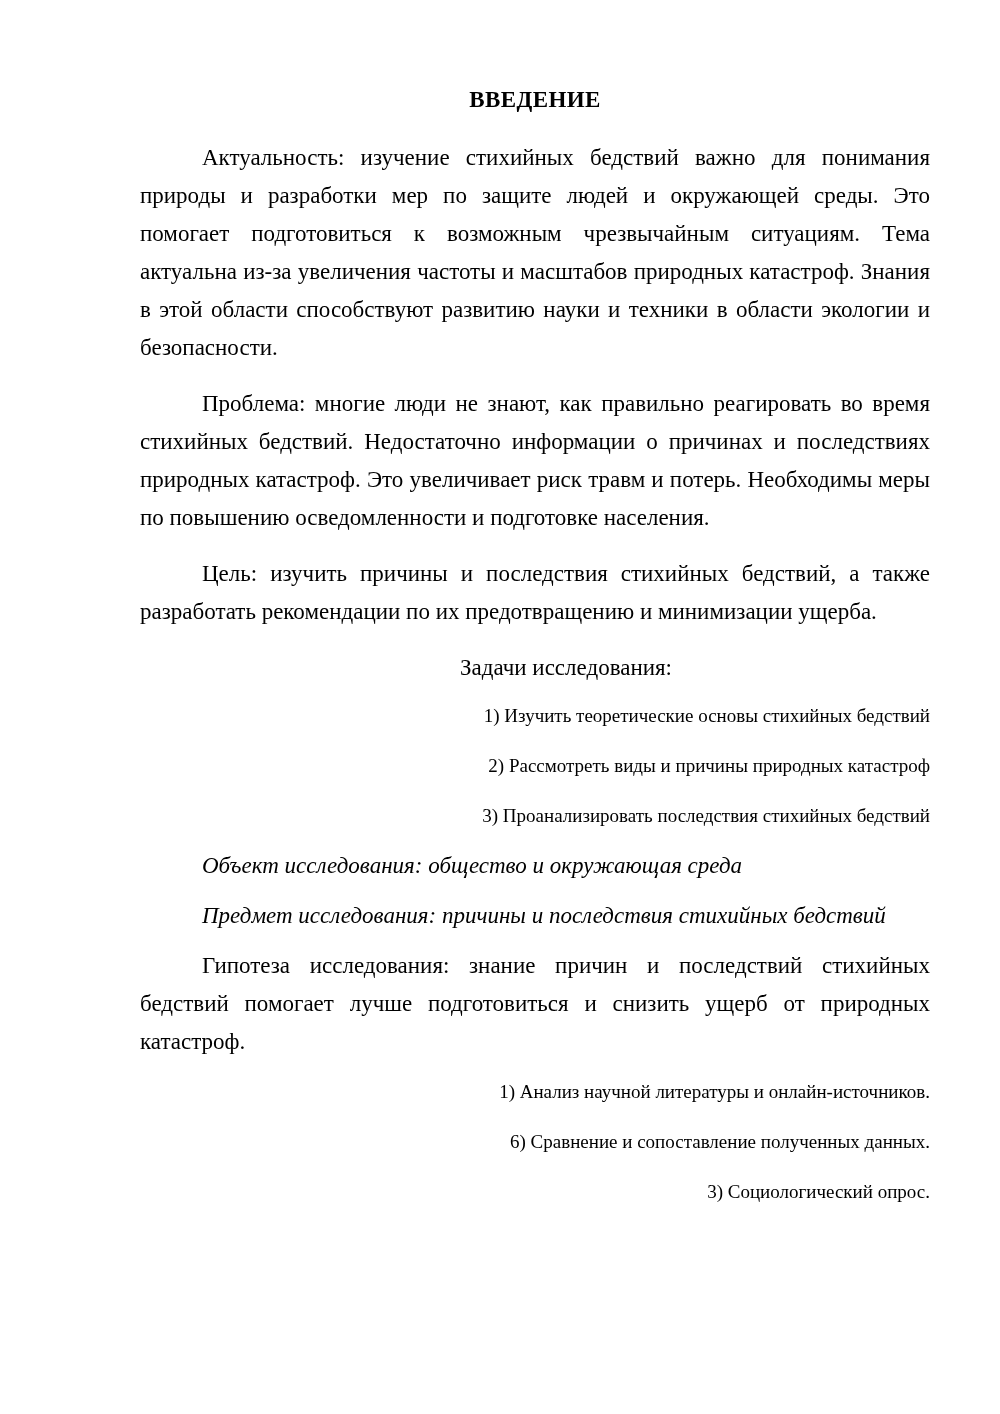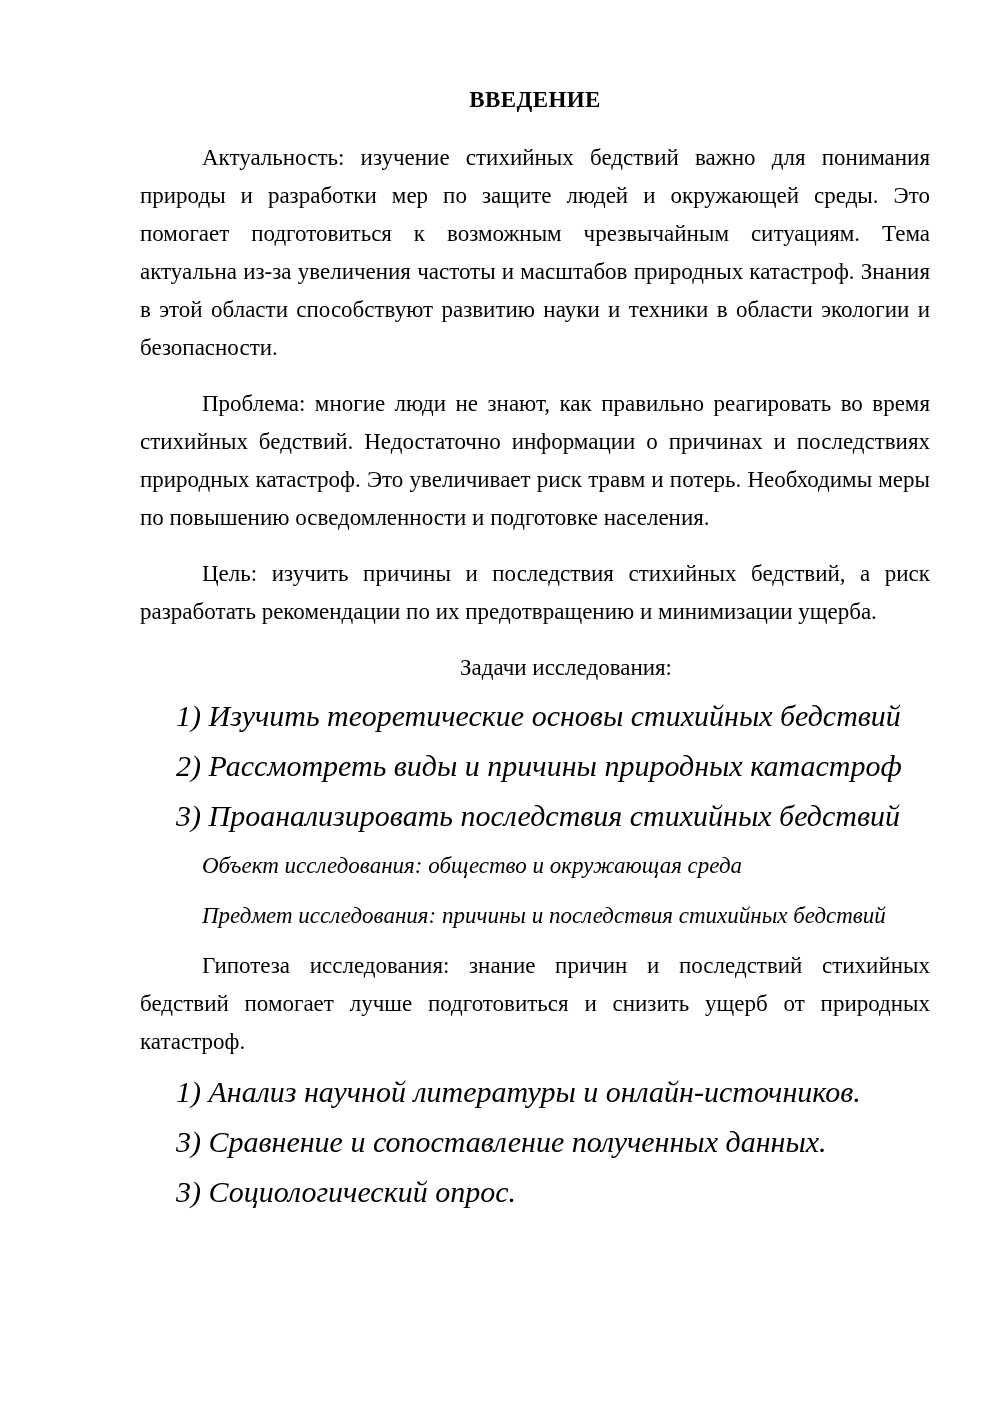--- a/index.html
+++ b/index.html
@@ -52,27 +52,26 @@
     text-align: center;
     text-indent: 62px;
     margin: 0 0 10px 0;
   }
   .list {
     list-style: none;
     margin: 0 0 10px 0;
     padding: 0;
   }
   .list-item {
-    font-size: 30px;
+    font-size: 19px;
     line-height: 38px;
-    text-align: left;
+    text-align: right;
     padding-left: 36px;
     margin: 0 0 12px 0;
     white-space: nowrap;
-    font-style: italic;
   }
   .plain-line {
     font-size: 23px;
     line-height: 38px;
     text-align: left;
     text-indent: 62px;
     margin: 0 0 12px 0;
     font-style: italic;
   }
   .gap-sm { height: 6px; }
@@ -96,41 +95,41 @@
     <h1 class="doc-title">ВВЕДЕНИЕ</h1>
 
     <p class="para">Актуальность: изучение стихийных бедствий важно для понимания природы и разработки мер по защите людей и окружающей среды. Это помогает подготовиться к возможным чрезвычайным ситуациям. Тема актуальна из-за увеличения частоты и масштабов природных катастроф. Знания в этой области способствуют развитию науки и техники в области экологии и безопасности.</p>
 
     <div class="gap-sm"></div>
 
     <p class="para">Проблема: многие люди не знают, как правильно реагировать во время стихийных бедствий. Недостаточно информации о причинах и последствиях природных катастроф. Это увеличивает риск травм и потерь. Необходимы меры по повышению осведомленности и подготовке населения.</p>
 
     <div class="gap-sm"></div>
 
-    <p class="para">Цель: изучить причины и последствия стихийных бедствий, а риск разработать рекомендации по их предотвращению и минимизации ущерба.</p>
+    <p class="para">Цель: изучить причины и последствия стихийных бедствий, а также разработать рекомендации по их предотвращению и минимизации ущерба.</p>
 
     <div class="gap-sm"></div>
 
     <p class="lead-line">Задачи исследования:</p>
 
     <ul class="list">
       <li class="list-item">1) Изучить теоретические основы стихийных бедствий</li>
       <li class="list-item">2) Рассмотреть виды и причины природных катастроф</li>
       <li class="list-item">3) Проанализировать последствия стихийных бедствий</li>
     </ul>
 
     <p class="plain-line">Объект исследования: общество и окружающая среда</p>
 
     <p class="plain-line">Предмет исследования: причины и последствия стихийных бедствий</p>
 
     <p class="para tight">Гипотеза исследования: знание причин и последствий стихийных бедствий помогает лучше подготовиться и снизить ущерб от природных катастроф.</p>
 
 
     <ul class="list">
       <li class="list-item">1) Анализ научной литературы и онлайн-источников.</li>
-      <li class="list-item">3) Сравнение и сопоставление полученных данных.</li>
+      <li class="list-item">6) Сравнение и сопоставление полученных данных.</li>
       <li class="list-item">3) Социологический опрос.</li>
     </ul>
 
   </div>
 
   <div class="page-number">3</div>
 </div>
 
 </body></html>

